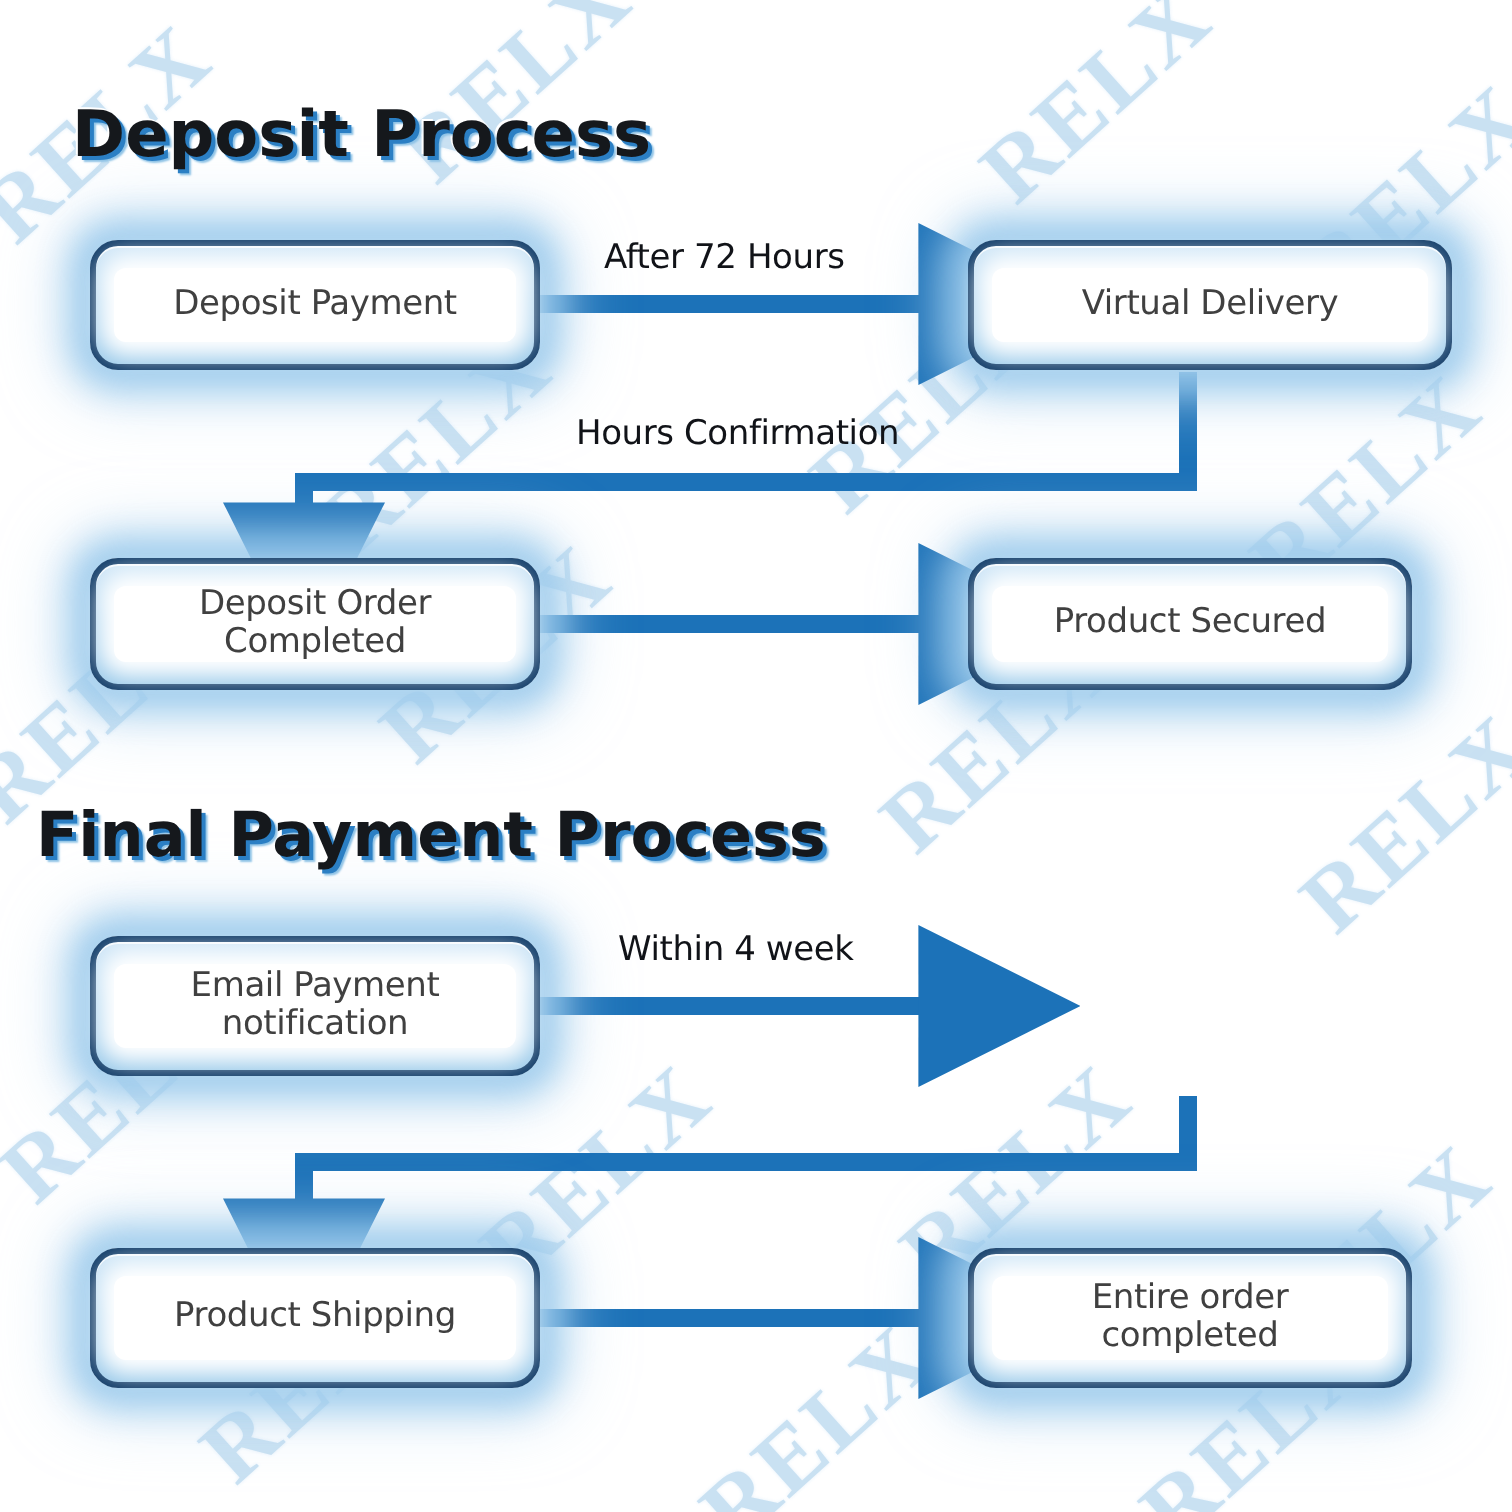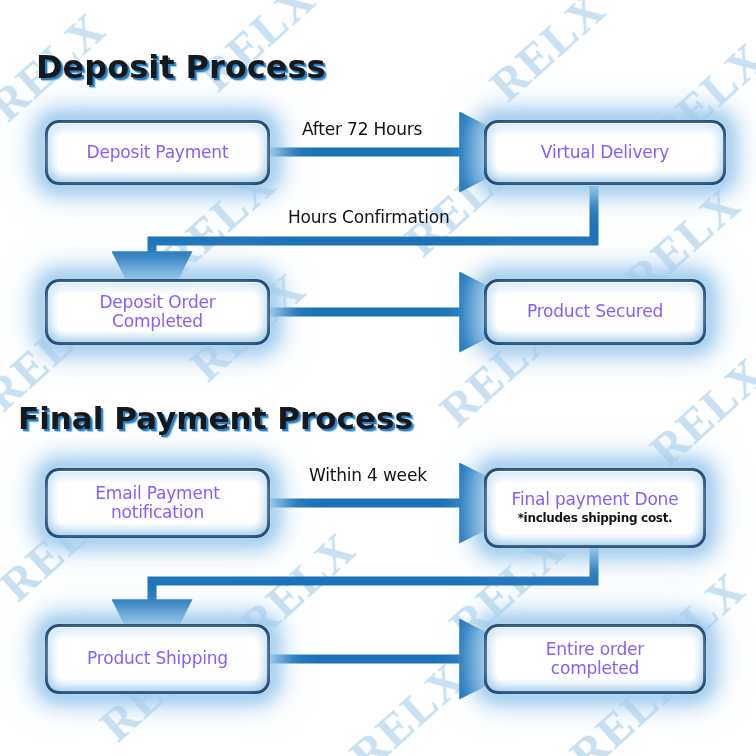--- a/index.html
+++ b/index.html
@@ -78,21 +78,21 @@
     display: flex;
     flex-direction: column;
     align-items: center;
     justify-content: center;
     text-align: center;
     line-height: 1.14;
   }
   .node-label {
     font-family: "DejaVu Sans", sans-serif;
     font-size: 17px;
-    color: #8b5cf6;
+    color: #404040;
     white-space: pre-line;
     letter-spacing: -0.2px;
   }
   .node-note {
     font-family: "DejaVu Sans", sans-serif;
     font-size: 12px;
     font-weight: bold;
     color: #111318;
     margin-top: 3px;
     letter-spacing: -0.3px;
@@ -197,26 +197,20 @@
 
   <div class="section-title" style="left:18px; top:400px; font-size:31px;text-align:center;">Final Payment Process</div>
 
   <div class="node" style="left:45px; top:468px; width:225px; height:70px;">
     <div class="node-inner">
       <span class="node-label">Email Payment
 notification</span>
     </div>
   </div>
 
-  <div class="node" style="left:484px; top:468px; width:222px; height:80px;">
-    <div class="node-inner">
-      <span class="node-label">Final payment Done</span>
-      <span class="node-note">*includes shipping cost.</span>
-    </div>
-  </div>
 
   <div class="node" style="left:45px; top:624px; width:225px; height:70px;">
     <div class="node-inner">
       <span class="node-label">Product Shipping</span>
     </div>
   </div>
 
   <div class="node" style="left:484px; top:624px; width:222px; height:70px;">
     <div class="node-inner">
       <span class="node-label">Entire order

